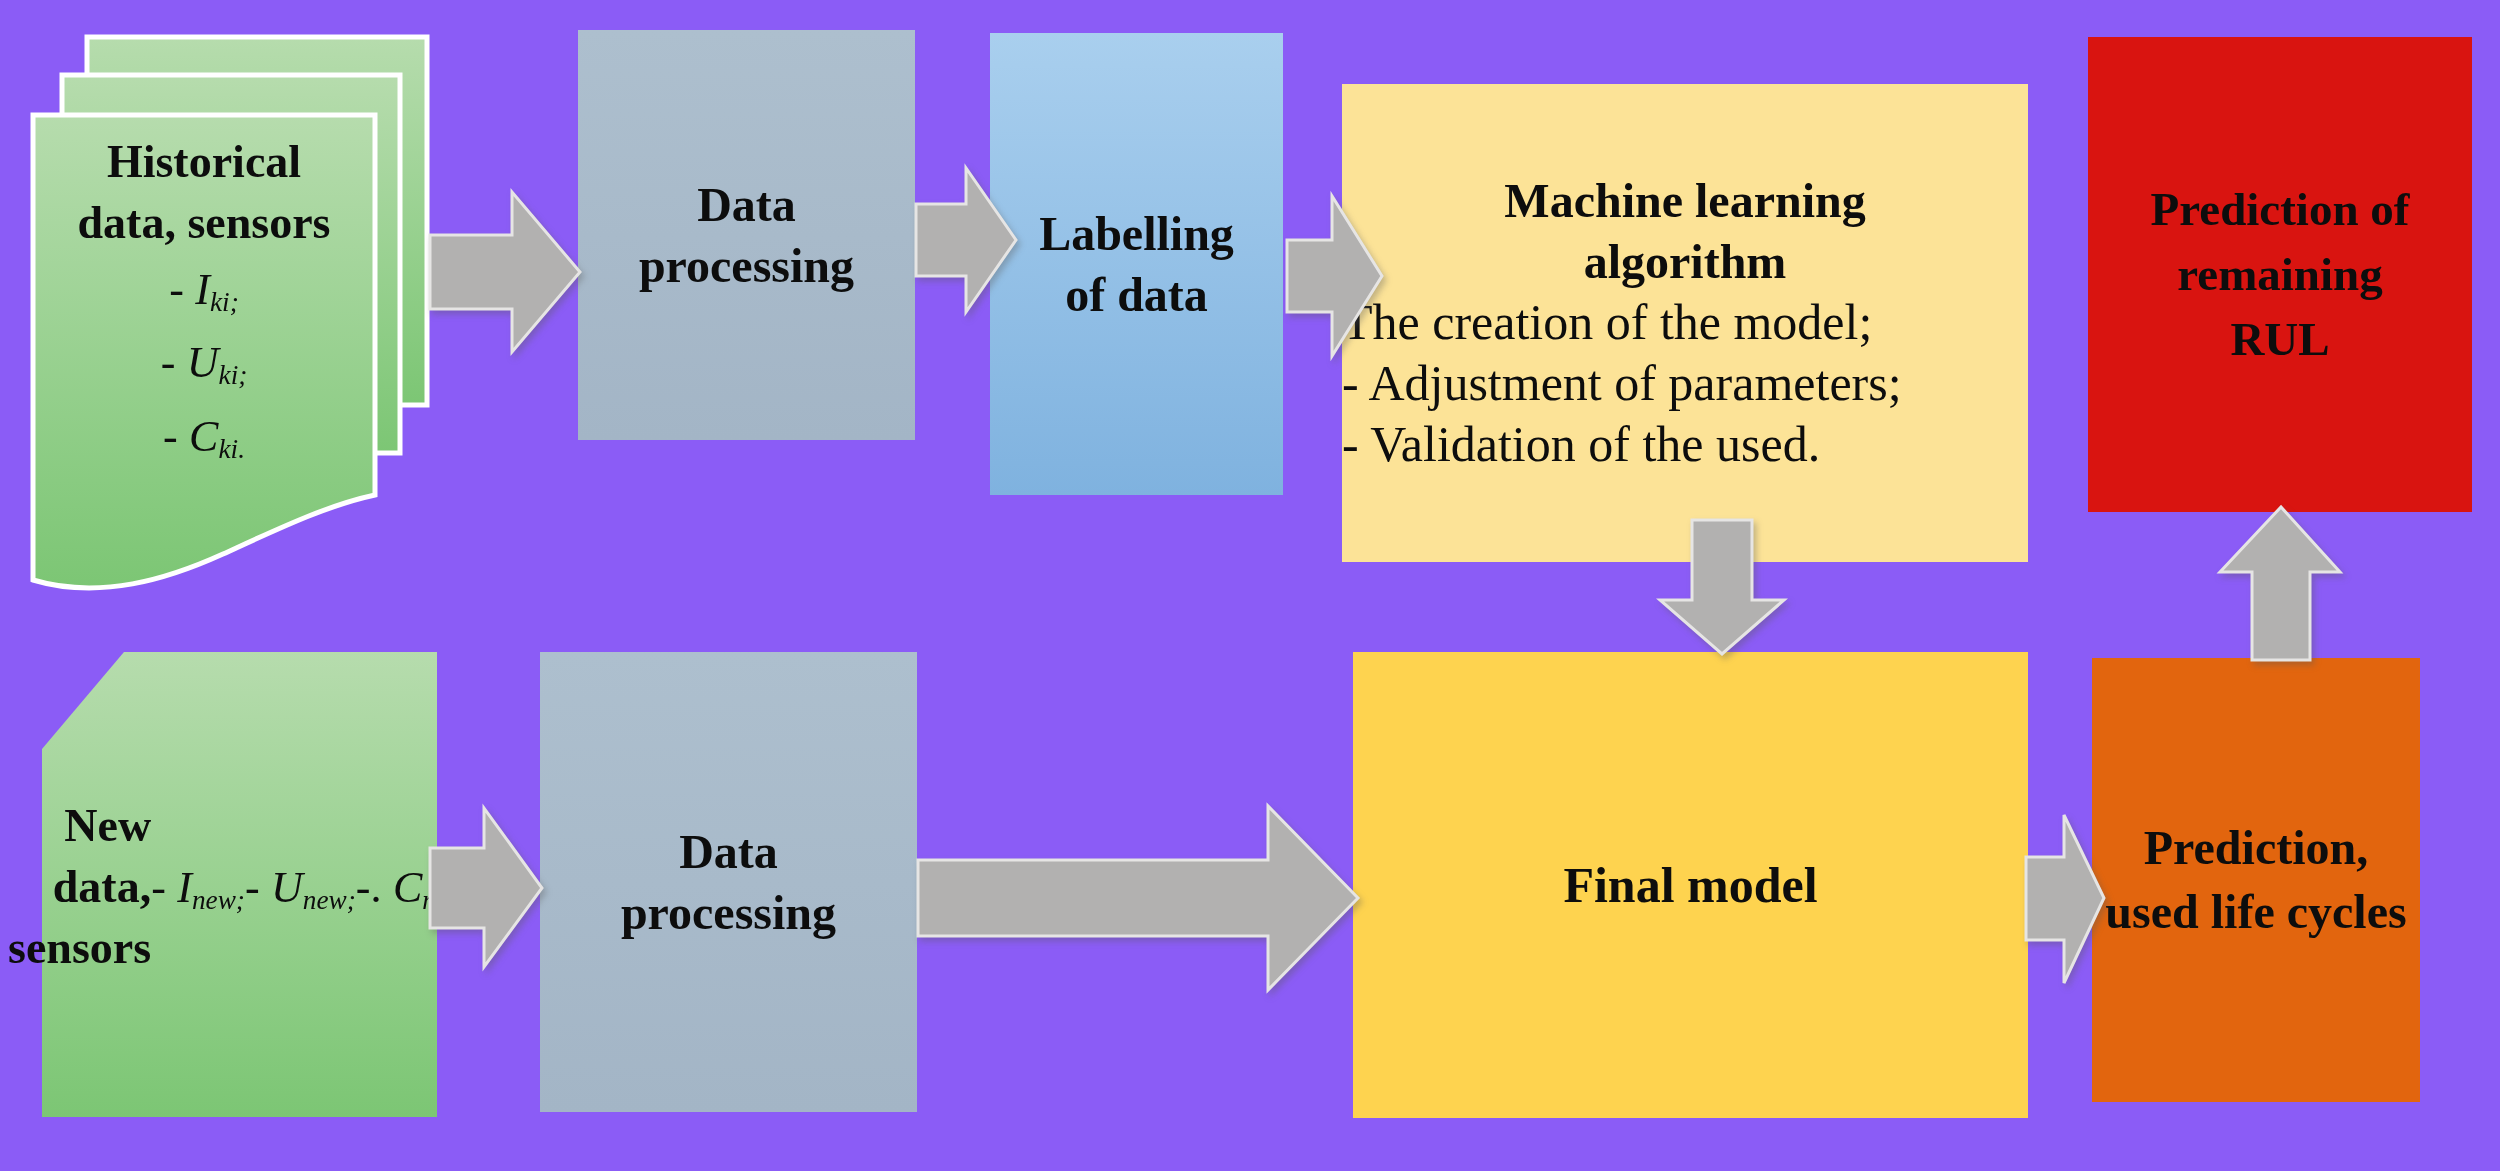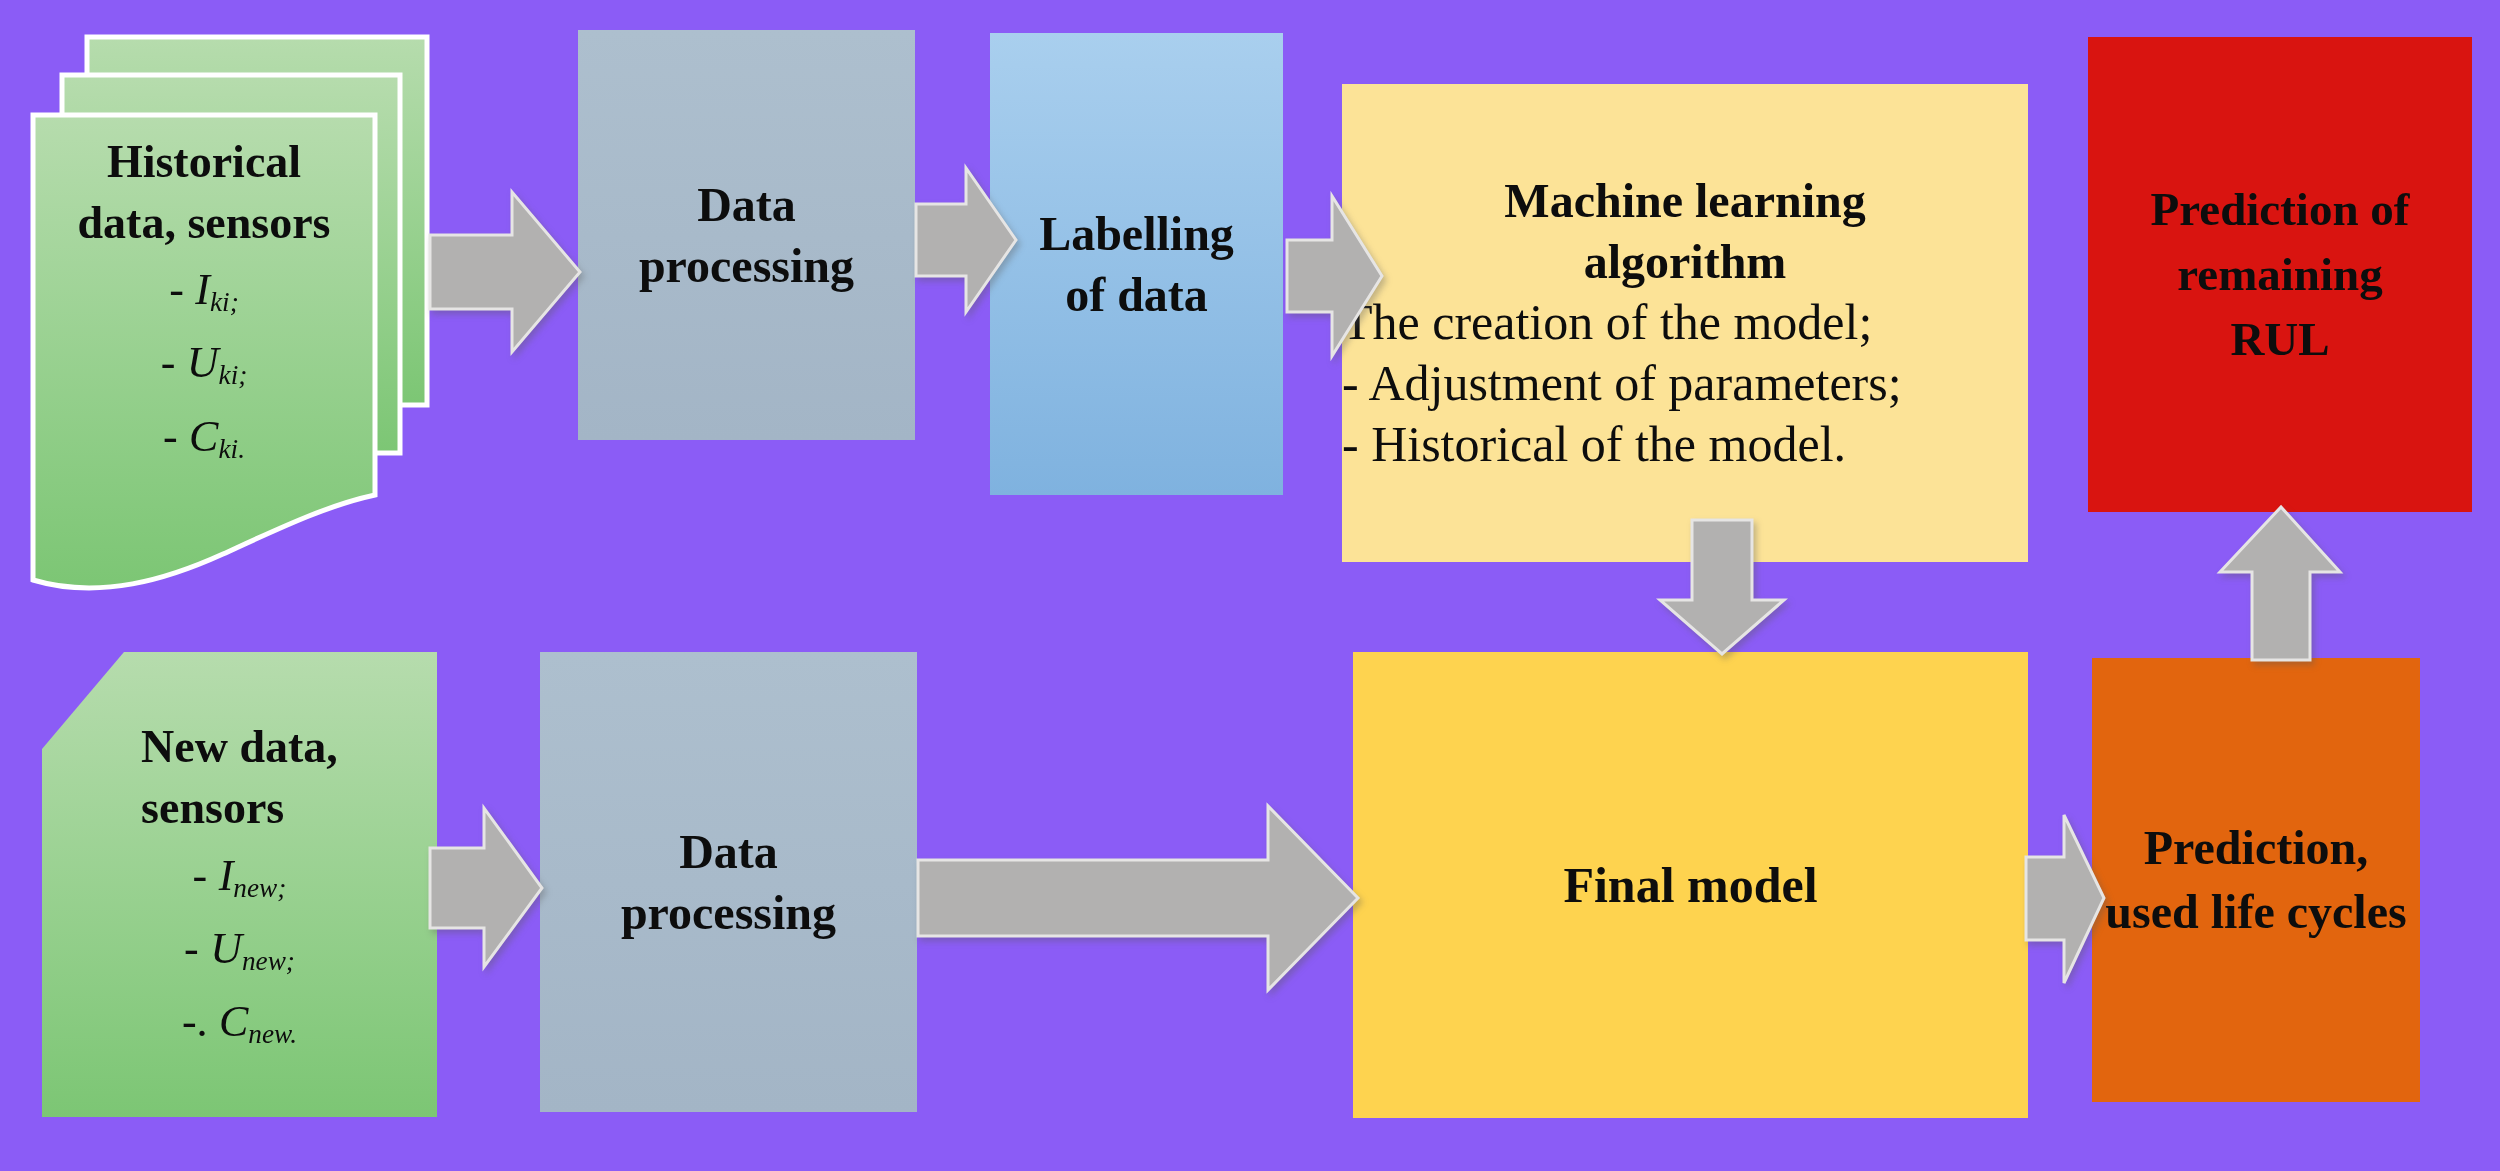--- a/index.html
+++ b/index.html
@@ -55,21 +55,21 @@
     font-size:47px;font-weight:bold;line-height:1.38;
   }
   
   #card{
     position:absolute;left:42px;top:652px;width:395px;height:465px;
     background:linear-gradient(180deg,#b6dcad 0%,#7cc674 100%);
     clip-path:polygon(82px 0, 100% 0, 100% 100%, 0 100%, 0 97px);
   }
   #card-text{
     position:absolute;left:42px;top:660px;width:395px;height:455px;
-    display:flex;flex-direction:column;align-items:center;justify-content:center;text-align:left;
+    display:flex;flex-direction:row;align-items:center;justify-content:center;text-align:right;
   }
   #card-text .title{font-size:46px;font-weight:bold;line-height:1.32;}
   #dp-bottom{
     left:540px;top:652px;width:377px;height:460px;
     background:linear-gradient(180deg,#adbfce 0%,#a3b5c6 100%);
     font-size:48px;font-weight:bold;
   }
   #final-model{
     left:1353px;top:652px;width:675px;height:466px;
     background:#fed34f;
@@ -123,21 +123,21 @@
     <div class="ln">of data</div>
   </div>
 
   <div id="ml-box" class="node">
     <div class="title">
       <div class="ln">Machine learning</div>
       <div class="ln">algorithm</div>
     </div>
     <div class="body">The creation of the model;</div>
     <div class="body">- Adjustment of parameters;</div>
-    <div class="body">- Historical of the model.</div>
+    <div class="body">- Validation of the used.</div>
   </div>
 
   <div id="red-box" class="node">
     <div class="ln">Prediction of</div>
     <div class="ln">remaining</div>
     <div class="ln">RUL</div>
   </div>
 
   <div id="card"></div>
   <div id="card-text">

